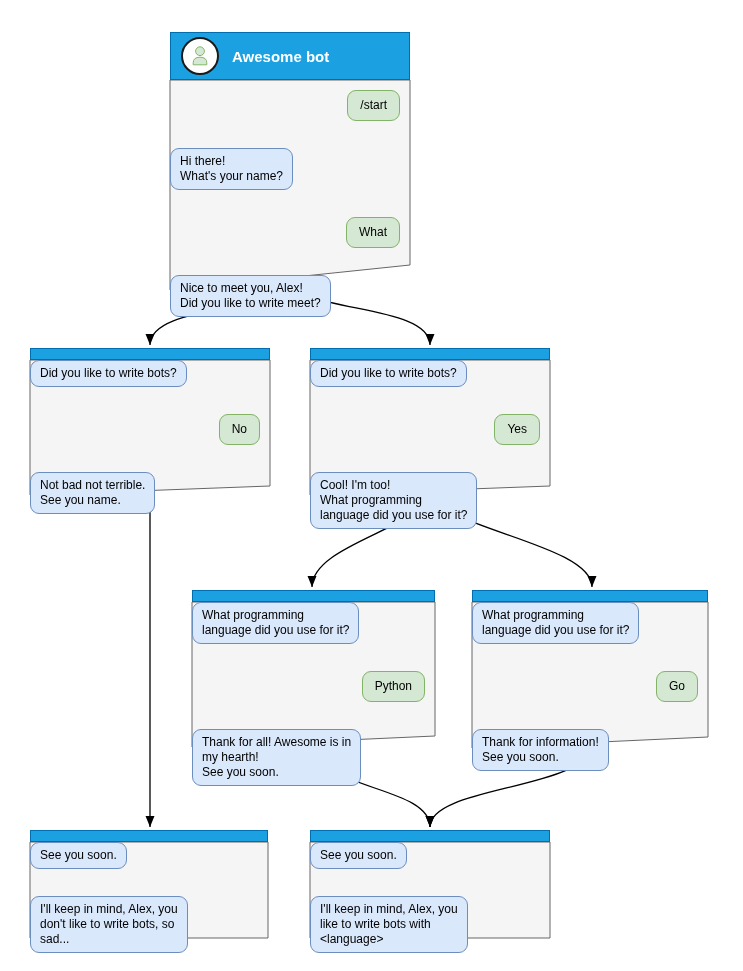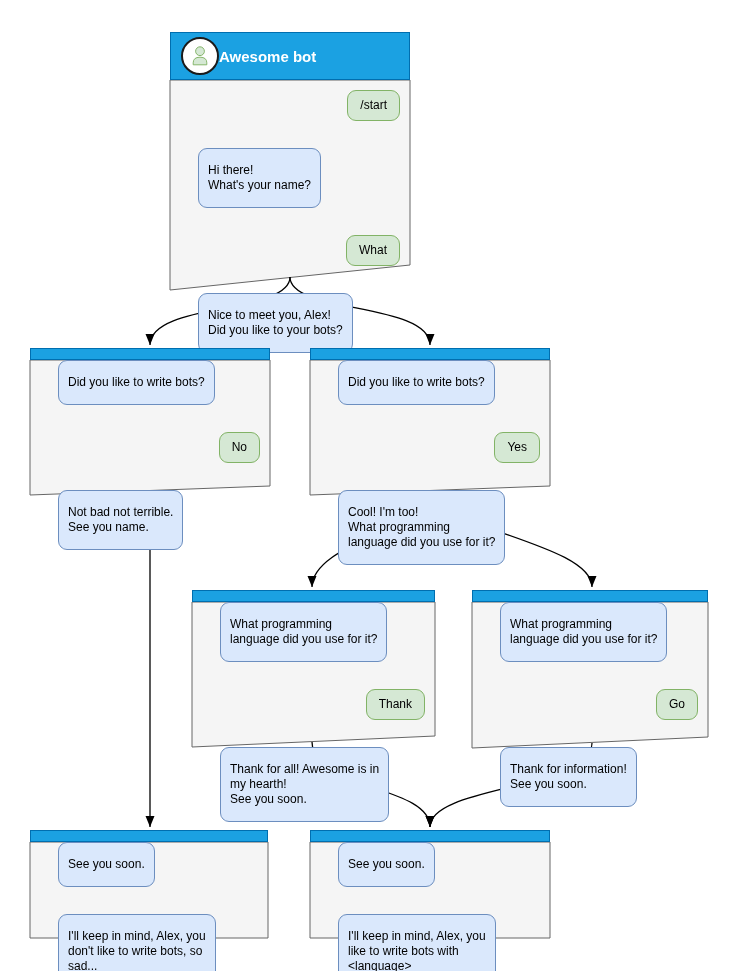--- a/index.html
+++ b/index.html
@@ -22,40 +22,40 @@
   #shapes{position:absolute;left:0;top:0;width:743px;height:971px;}
   .body-shape{fill:var(--box-fill);stroke:var(--box-border);stroke-width:1;}
   .edge{fill:none;stroke:var(--arrow);stroke-width:1.3;}
   .bar{
     position:absolute;background:var(--header-blue);
     border:1px solid var(--header-border);box-sizing:border-box;
   }
   .main-header{
     position:absolute;left:170px;top:32px;width:240px;height:48px;
     background:var(--header-blue);border:1px solid var(--header-border);box-sizing:border-box;
-    display:flex;align-items:center;padding-left:10px;
+    display:flex;align-items:center;gap:13px;padding-left:10px;
   }
   .avatar{
     width:34px;height:34px;border-radius:50%;background:#ffffff;
     border:2px solid #1a1a1a;display:flex;align-items:center;justify-content:center;
     flex:0 0 auto;
   }
   .person{fill:var(--user-fill);stroke:var(--user-border);stroke-width:1.2;}
   .chat-title{color:var(--title-color);font-size:15px;font-weight:bold;}
   .content{
     position:absolute;display:flex;flex-direction:column;gap:27px;
     align-items:stretch;box-sizing:border-box;
   }
   .bubble{
     font-size:12px;line-height:15px;color:#000;
     white-space:pre-line;border-radius:9px;border:1px solid;width:max-content;max-width:190px;
   }
   .bubble.bot{
     background:var(--bot-fill);border-color:var(--bot-border);
-    align-self:flex-start;margin-left:28px;padding:14px 9px;
+    align-self:flex-start;margin-left:0;padding:5px 9px;
   }
   .bubble.user{
     background:var(--user-fill);border-color:var(--user-border);
     align-self:flex-end;margin-right:10px;padding:7px 12px;
   }
 </style>
 </head>
 <body>
 
 <div id="canvas">
@@ -92,21 +92,21 @@
       </svg>
     </span>
     <span class="chat-title">Awesome bot</span>
   </div>
   <div class="content" style="left:170px;top:80px;width:240px;height:200px;padding-top:10px;">
     <div class="bubble user">/start</div>
     <div class="bubble bot">Hi there!
 What's your name?</div>
     <div class="bubble user">What</div>
     <div class="bubble bot">Nice to meet you, Alex!
-Did you like to your bots?</div>
+Did you like to write meet?</div>
   </div>
 
   <div class="bar" style="left:30px;top:348px;width:240px;height:12px;"></div>
   <div class="content" style="left:30px;top:360px;width:240px;height:135px;">
     <div class="bubble bot">Did you like to write bots?</div>
     <div class="bubble user">No</div>
     <div class="bubble bot">Not bad not terrible.
 See you name.</div>
   </div>
 
@@ -116,21 +116,21 @@
     <div class="bubble user">Yes</div>
     <div class="bubble bot">Cool! I'm too!
 What programming
 language did you use for it?</div>
   </div>
 
   <div class="bar" style="left:192px;top:590px;width:243px;height:12px;"></div>
   <div class="content" style="left:192px;top:602px;width:243px;height:145px;">
     <div class="bubble bot">What programming
 language did you use for it?</div>
-    <div class="bubble user">Thank</div>
+    <div class="bubble user">Python</div>
     <div class="bubble bot">Thank for all! Awesome is in
 my hearth!
 See you soon.</div>
   </div>
 
   <div class="bar" style="left:472px;top:590px;width:236px;height:12px;"></div>
   <div class="content" style="left:472px;top:602px;width:236px;height:145px;">
     <div class="bubble bot">What programming
 language did you use for it?</div>
     <div class="bubble user">Go</div>

